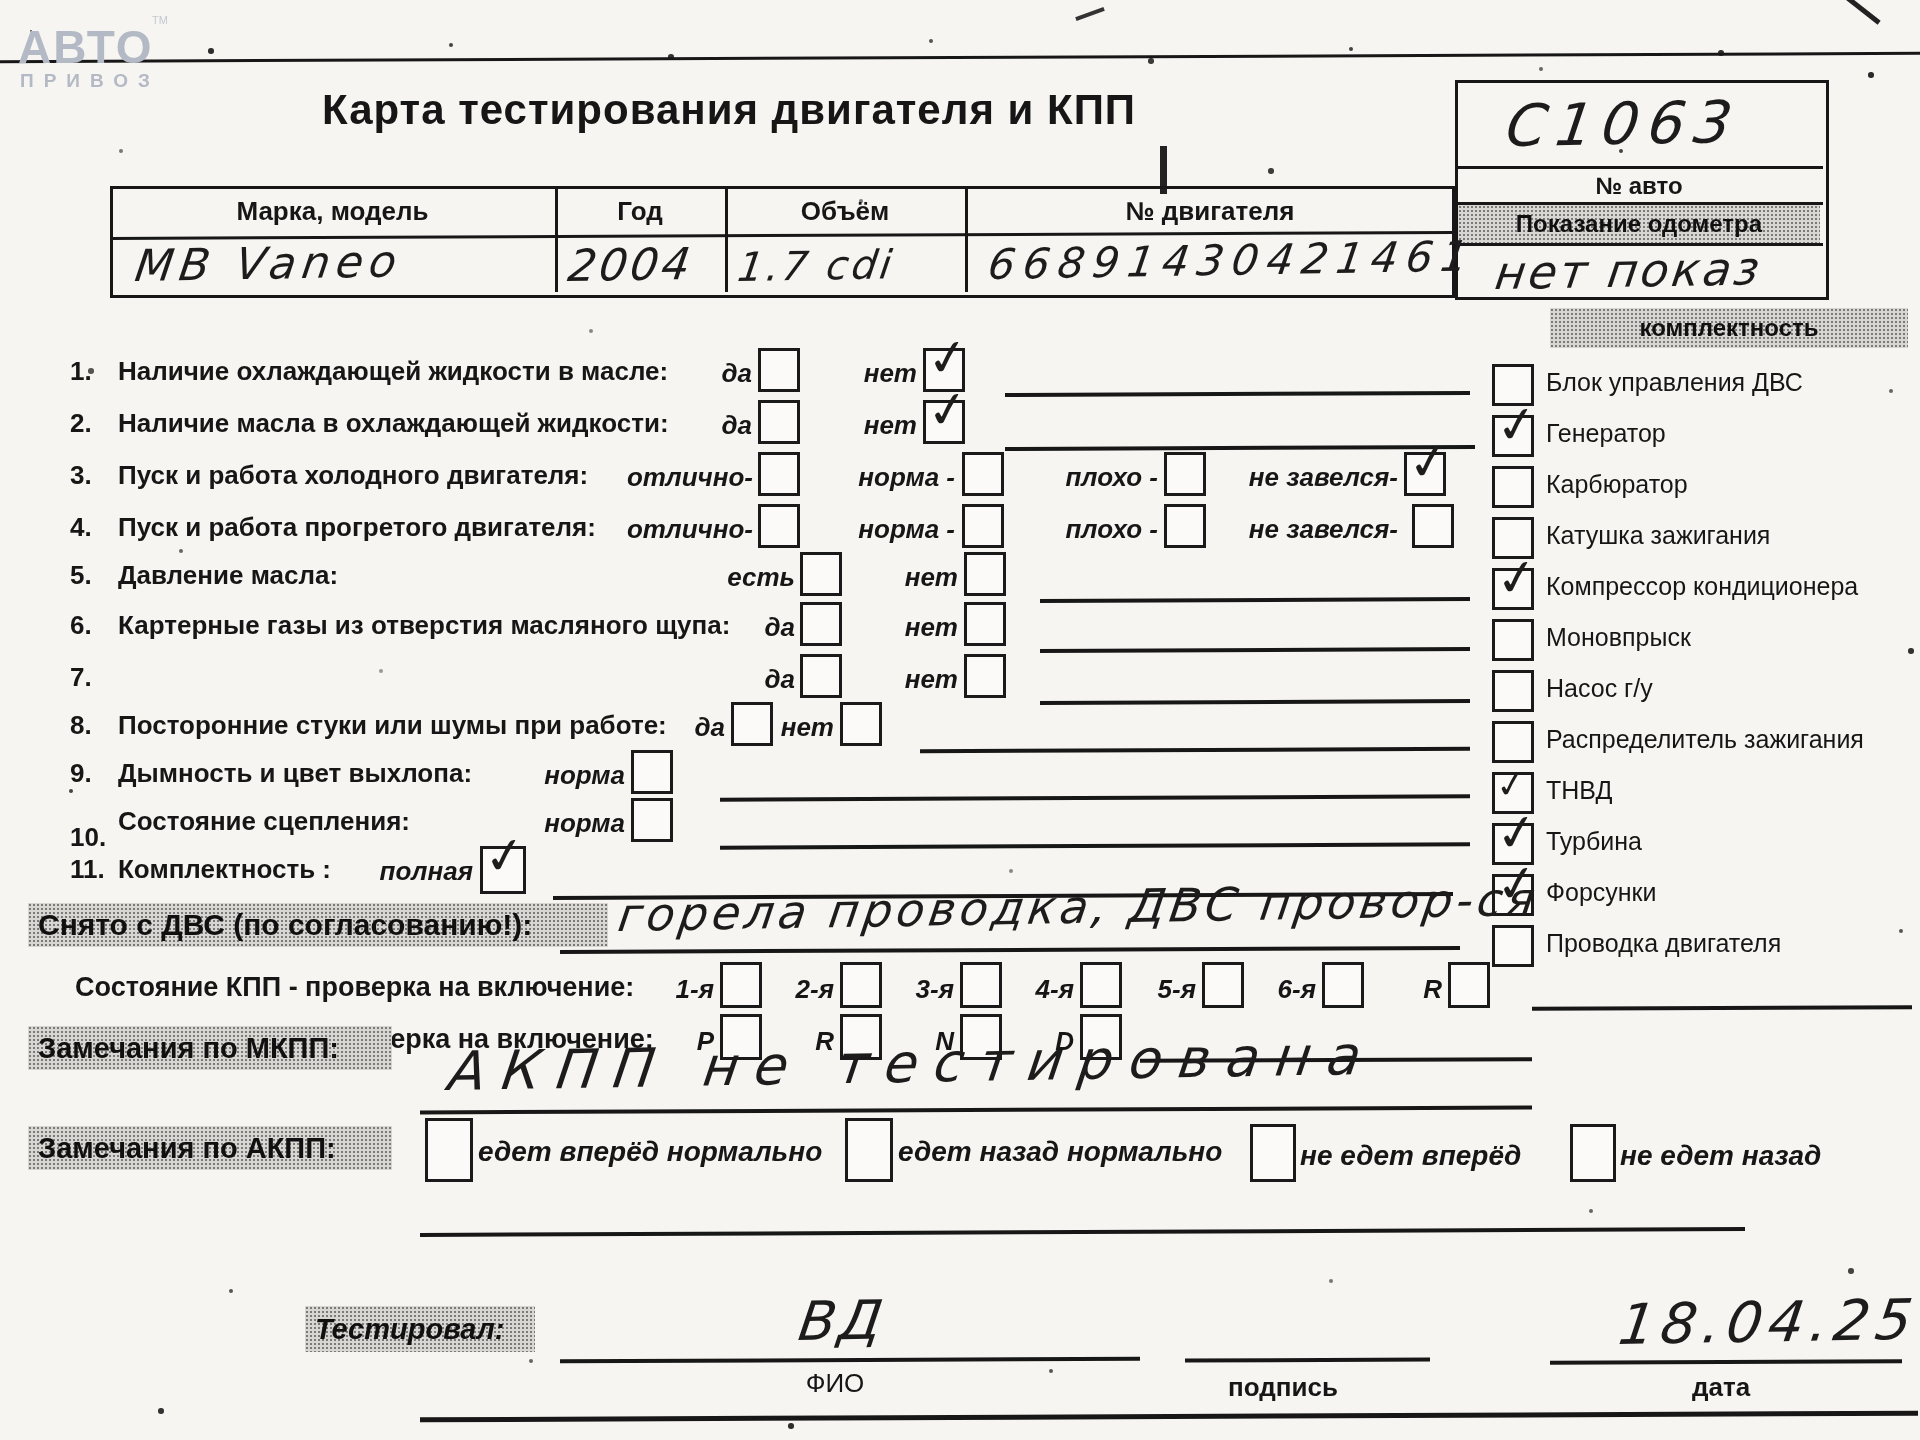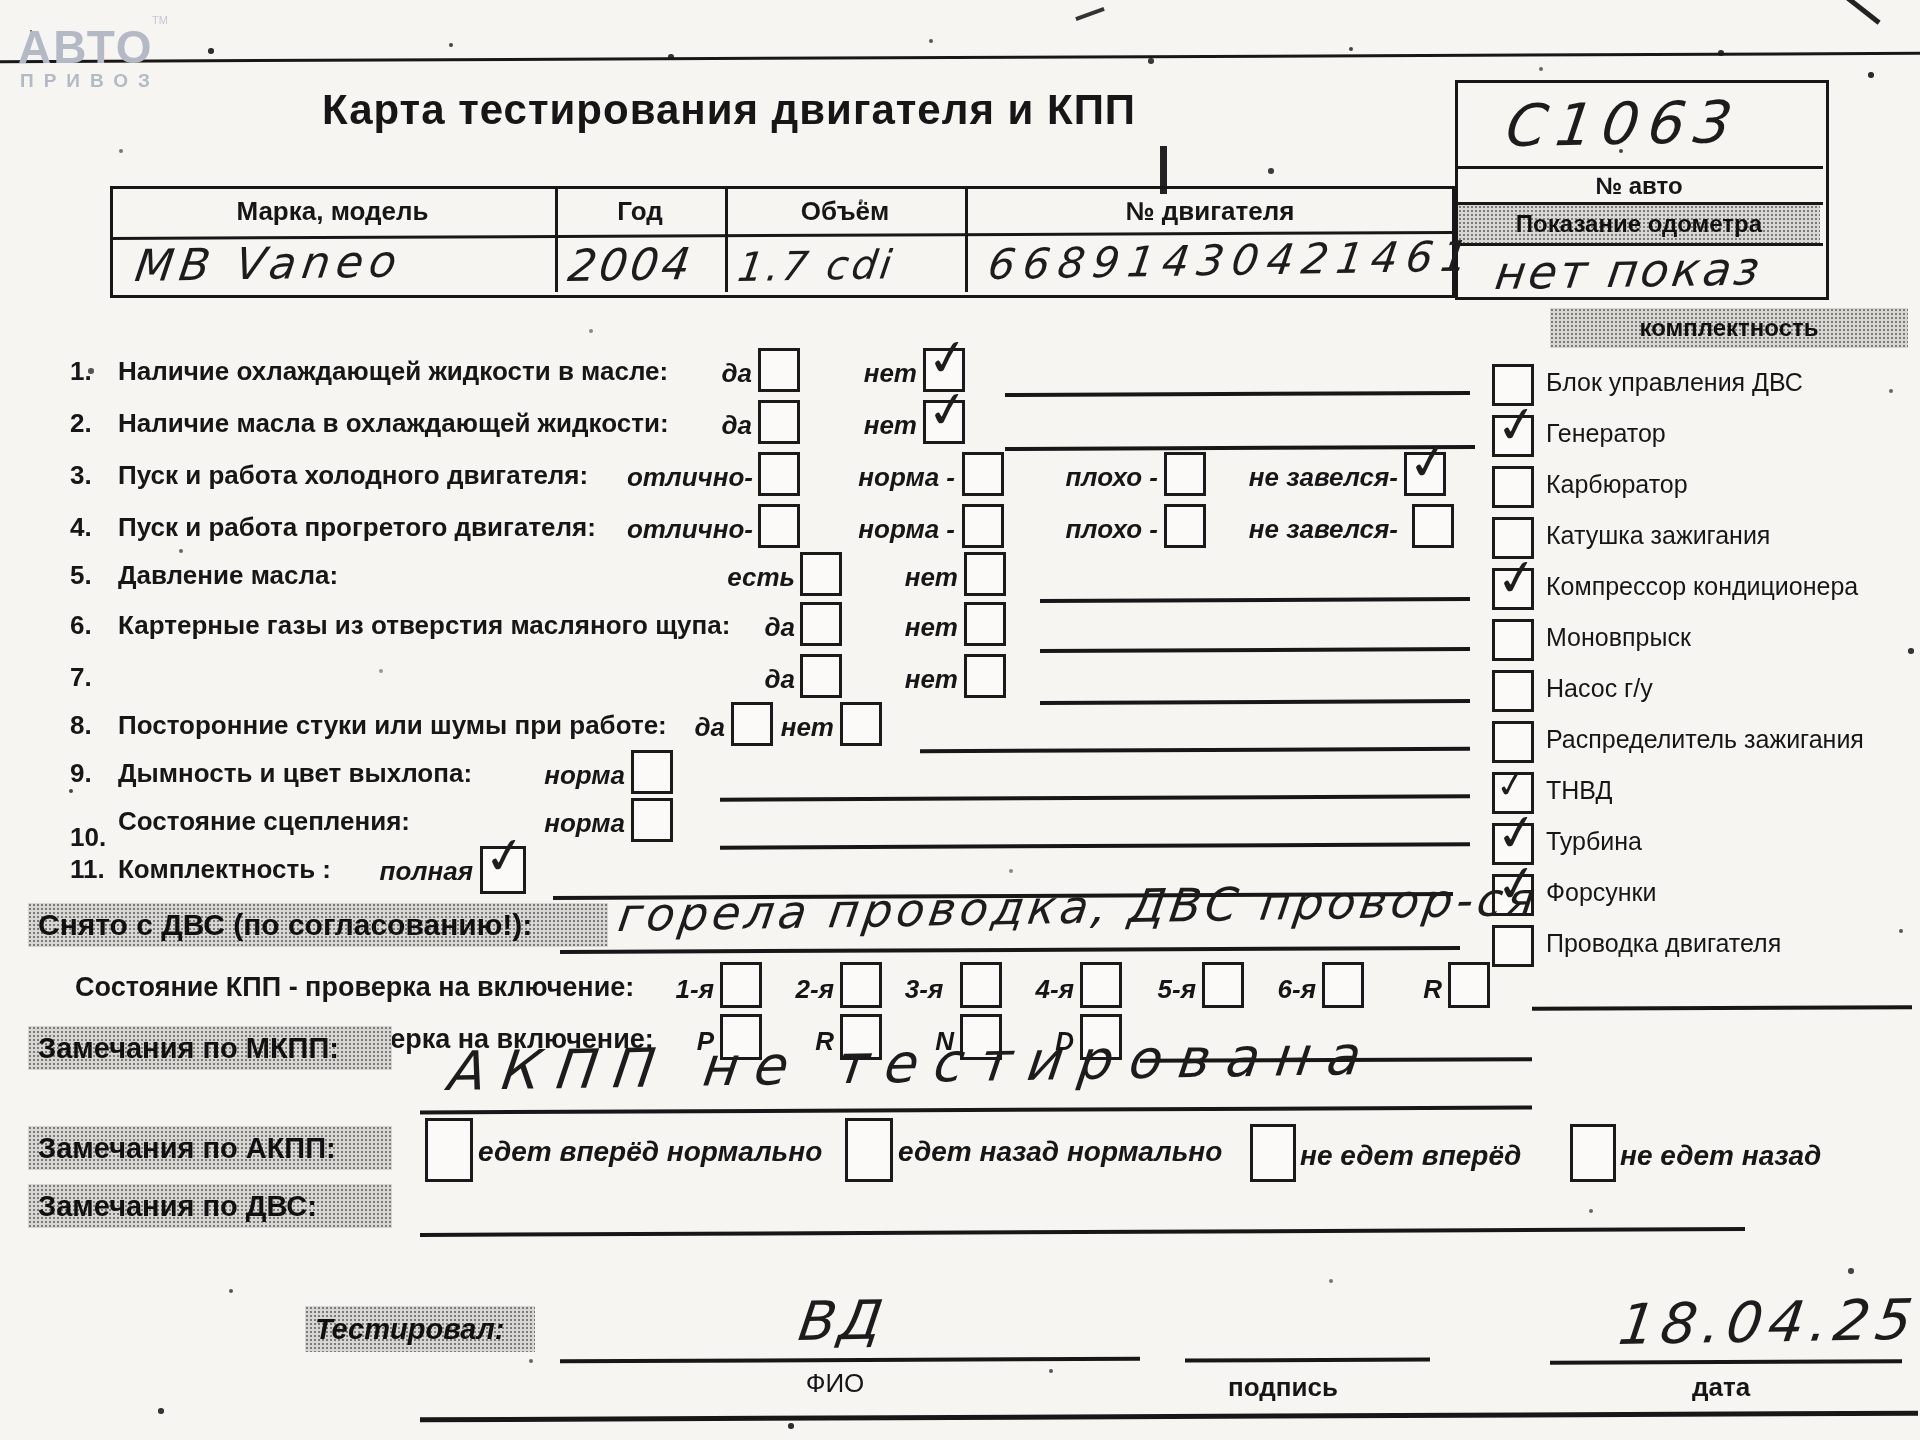--- a/index.html
+++ b/index.html
@@ -216,21 +216,21 @@
 
   <div class="abs hatch b" style="left:28px;top:903px;width:580px;height:44px;font-size:30px;">Снято с ДВС (по согласованию!):</div>
   <div class="abs hand" style="left:615px;top:888px;font-size:46px;letter-spacing:4px;">горела проводка, ДВС провор-ся</div>
   <div class="hl" style="left:560px;top:948px;width:900px;"></div>
 
   <div class="clabel" style="left:75px;top:972px;font-size:27px;">Состояние КПП - проверка на включение:</div>
   <div class="opt" style="left:654px;top:974px;width:60px;text-align:right;">1-я</div>
   <div class="cb" style="left:720px;top:962px;width:36px;height:40px;"></div>
   <div class="opt" style="left:774px;top:974px;width:60px;text-align:right;">2-я</div>
   <div class="cb" style="left:840px;top:962px;width:36px;height:40px;"></div>
-  <div class="opt" style="left:894px;top:974px;width:60px;text-align:center;">3-я</div>
+  <div class="opt" style="left:894px;top:974px;width:60px;text-align:right;">3-я</div>
   <div class="cb" style="left:960px;top:962px;width:36px;height:40px;"></div>
   <div class="opt" style="left:1014px;top:974px;width:60px;text-align:right;">4-я</div>
   <div class="cb" style="left:1080px;top:962px;width:36px;height:40px;"></div>
   <div class="opt" style="left:1136px;top:974px;width:60px;text-align:right;">5-я</div>
   <div class="cb" style="left:1202px;top:962px;width:36px;height:40px;"></div>
   <div class="opt" style="left:1256px;top:974px;width:60px;text-align:right;">6-я</div>
   <div class="cb" style="left:1322px;top:962px;width:36px;height:40px;"></div>
   <div class="opt" style="left:1382px;top:974px;width:60px;text-align:right;">R</div>
   <div class="cb" style="left:1448px;top:962px;width:36px;height:40px;"></div>
   <div class="hl" style="left:1532px;top:1006px;width:380px;"></div>
@@ -253,21 +253,20 @@
   <div class="abs hatch b" style="left:28px;top:1126px;width:364px;height:44px;font-size:29px;">Замечания по АКПП:</div>
   <div class="cb" style="left:425px;top:1118px;width:42px;height:58px;"></div>
   <div class="opt" style="left:478px;top:1136px;font-size:28px;">едет вперёд нормально</div>
   <div class="cb" style="left:845px;top:1118px;width:42px;height:58px;"></div>
   <div class="opt" style="left:898px;top:1136px;font-size:28px;">едет назад нормально</div>
   <div class="cb" style="left:1250px;top:1124px;width:40px;height:52px;"></div>
   <div class="opt" style="left:1300px;top:1140px;font-size:28px;">не едет вперёд</div>
   <div class="cb" style="left:1570px;top:1124px;width:40px;height:52px;"></div>
   <div class="opt" style="left:1620px;top:1140px;font-size:28px;">не едет назад</div>
 
-  <div class="abs hatch b" style="left:28px;top:1184px;width:364px;height:44px;font-size:29px;">Замечания по ДВС:</div>
   <div class="hl" style="left:420px;top:1230px;width:1325px;"></div>
 
   <div class="abs hatch b i" style="left:305px;top:1306px;width:230px;height:46px;font-size:29px;">Тестировал:</div>
   <div class="abs hand" style="left:795px;top:1290px;font-size:54px;">ВД</div>
   <div class="hl" style="left:560px;top:1358px;width:580px;"></div>
   <div class="small-cap" style="left:790px;top:1368px;width:90px;text-align:center;">ФИО</div>
   <div class="hl" style="left:1185px;top:1358px;width:245px;"></div>
   <div class="small-cap b" style="left:1228px;top:1372px;">подпись</div>
   <div class="abs hand" style="left:1615px;top:1292px;font-size:56px;letter-spacing:6px;">18.04.25</div>
   <div class="hl" style="left:1550px;top:1360px;width:352px;"></div>

